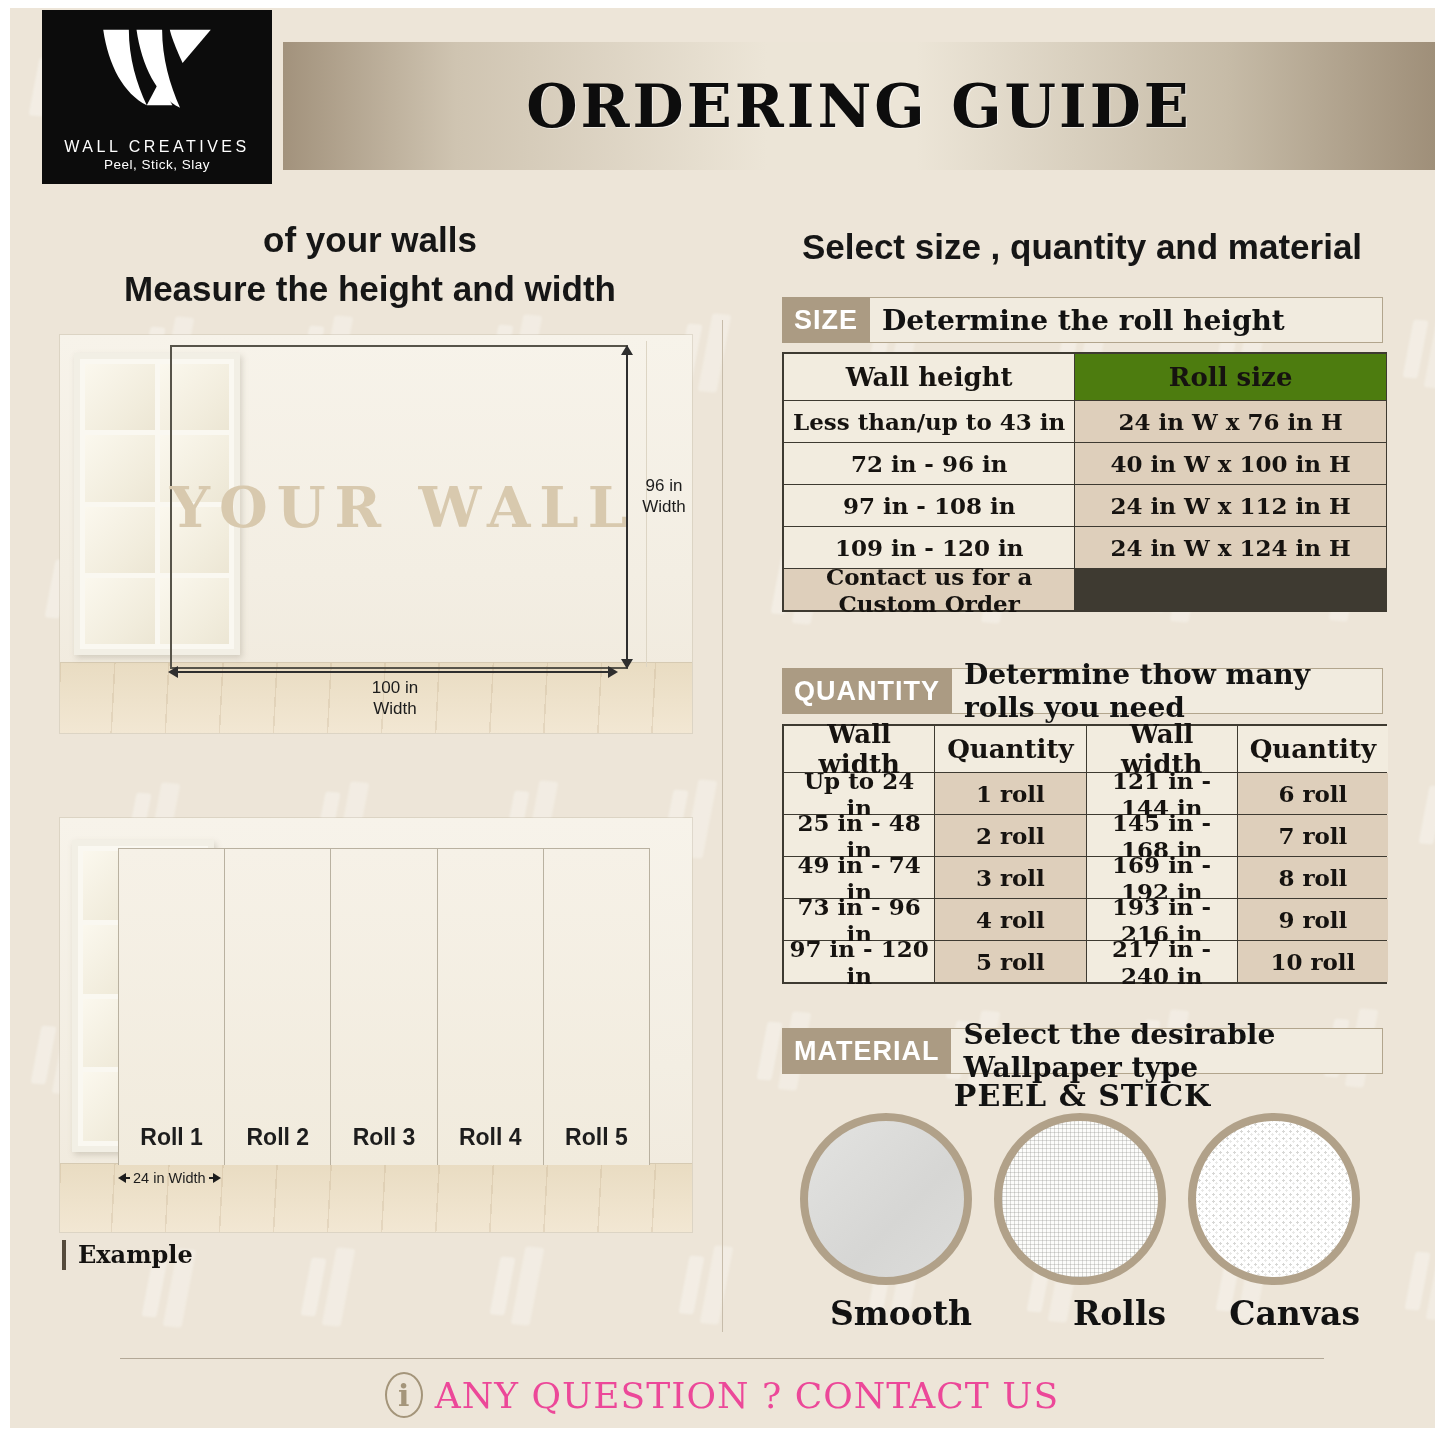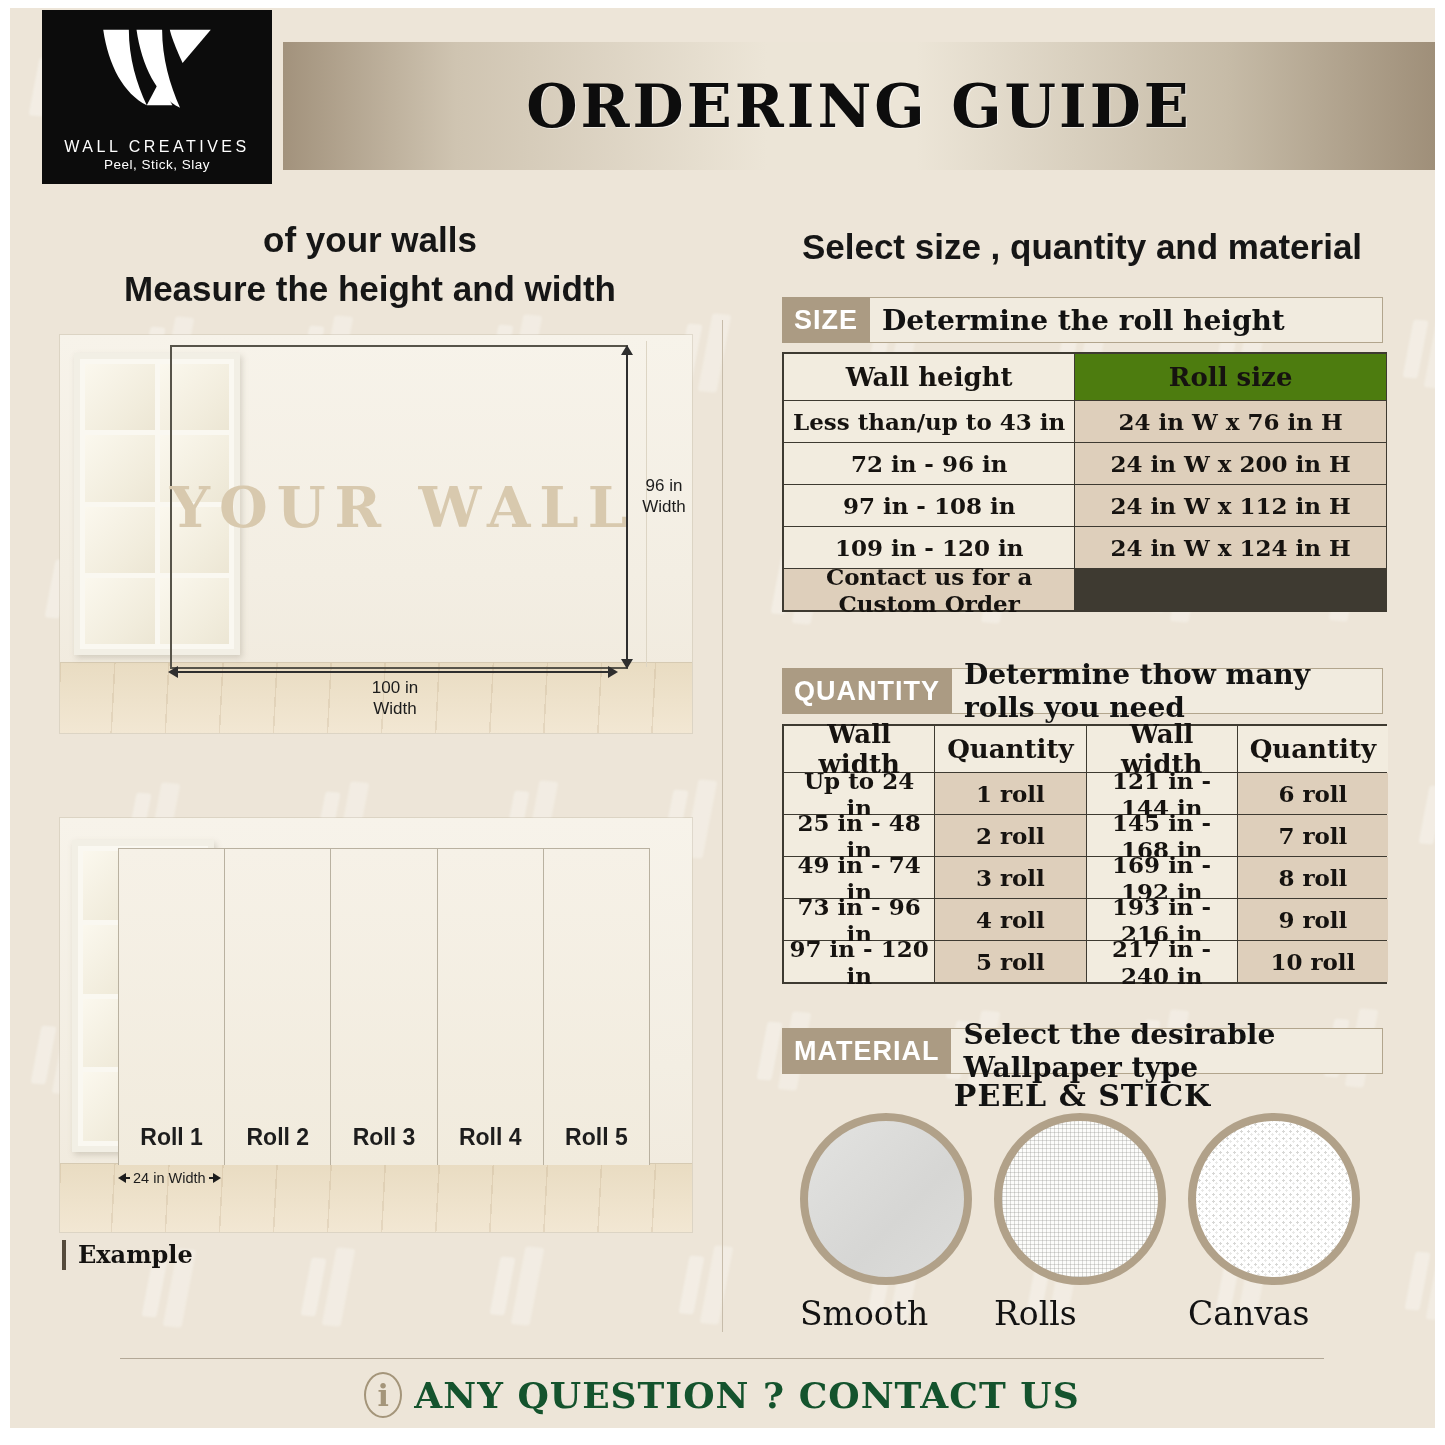--- a/index.html
+++ b/index.html
@@ -57,21 +57,21 @@
               letter-spacing:1px;color:#121212;}
   .swatch{width:172px;height:172px;border-radius:50%;border:8px solid #b1a189;box-sizing:border-box;top:1113px;}
   .swatch-smooth{left:800px;background:linear-gradient(135deg,#e3e3e1,#d6d6d4 60%,#dddddb);}
   .swatch-fabric{left:994px;background:
       repeating-linear-gradient(0deg,rgba(140,140,135,.30) 0 1px,transparent 1px 4px),
       repeating-linear-gradient(90deg,rgba(140,140,135,.30) 0 1px,transparent 1px 4px),#fcfcfa;}
   .swatch-canvas{left:1188px;background:
       radial-gradient(rgba(150,150,145,.38) 22%,transparent 25%),
       radial-gradient(rgba(190,190,185,.35) 22%,transparent 25%),#ffffff;
       background-size:7px 7px,7px 7px;background-position:0 0,3px 3px;}
-  .swatch-label{top:1294px;width:172px;text-align:left;font-weight:normal;font-size:33px;color:#121212;}
+  .swatch-label{top:1294px;width:172px;text-align:right;font-weight:bold;font-size:33px;color:#121212;}
   .lbl-smooth{left:800px;} .lbl-fabric{left:994px;} .lbl-canvas{left:1188px;}
 
   
   .room{background:linear-gradient(180deg,#f7f3ea 0%,#f3eee3 60%,#f0e9dc 100%);overflow:hidden;
         box-shadow:0 0 0 1px rgba(190,180,160,.35);}
   .room1{left:60px;top:335px;width:632px;height:398px;}
   .room2{left:60px;top:818px;width:632px;height:414px;}
   .floor{position:absolute;left:0;right:0;bottom:0;background:
          repeating-linear-gradient(93deg,rgba(160,130,90,.16) 0 1.5px,transparent 1.5px 54px),
          linear-gradient(180deg,#e9dcc2,#f2e7d3);border-top:1px solid #d6cab2;}
@@ -114,21 +114,21 @@
   
   .example{left:62px;top:1240px;width:648px;border-left:4px solid #564b3c;padding-left:12px;color:#141210;}
   .example-title{font-weight:bold;font-size:24px;line-height:30px;}
   .example-text{font-weight:bold;font-size:25px;line-height:33px;}
 
   
   .f-divider{left:120px;top:1358px;width:1204px;height:1px;background:#b3a897;}
   .footer-row{left:222px;top:1368px;width:1000px;height:54px;display:flex;align-items:center;justify-content:center;gap:12px;}
   .info-icon{width:38px;height:46px;border:2.5px solid #a4957a;border-radius:50%;display:flex;align-items:center;
              justify-content:center;color:#a4957a;font-weight:bold;font-size:30px;box-sizing:border-box;}
-  .footer-text{font-weight:bold;font-size:36px;letter-spacing:1px;color:#14532d;}
+  .footer-text{font-weight:normal;font-size:36px;letter-spacing:1px;color:#ec4899;}
 </style>
 </head>
 <body>
 
 <div class="canvas">
   <div class="bg">
     <div id="watermarks">
         <div class="wm" style="left: 20px; top: 40px;"></div>
         <div class="wm" style="left: 209px; top: 75px;"></div>
         <div class="wm" style="left: 398px; top: 74px;"></div>
@@ -277,21 +277,21 @@
   <div class="abs section-bar" style="left:782px;top:297px;width:601px;">
     <span class="bar-label">SIZE</span>
     <span class="bar-title">Determine the roll height</span>
   </div>
   <div class="abs tbl size-tbl">
     <div class="cell th c-cream">Wall height</div>
     <div class="cell th c-tanh">Roll size</div>
     <div class="cell c-cream">Less than/up to 43 in</div>
     <div class="cell c-tan">24 in W x 76 in H</div>
     <div class="cell c-cream">72 in - 96 in</div>
-    <div class="cell c-tan">24 in W x 200 in H</div>
+    <div class="cell c-tan">40 in W x 100 in H</div>
     <div class="cell c-cream">97 in - 108 in</div>
     <div class="cell c-tan">24 in W x 112  in H</div>
     <div class="cell c-cream">109 in - 120 in</div>
     <div class="cell c-tan">24 in W x 124 in H</div>
     <div class="cell c-tan">Contact us for a Custom Order</div>
   </div>
 
   <div class="abs section-bar" style="left:782px;top:668px;width:601px;">
     <span class="bar-label">QUANTITY</span>
     <span class="bar-title">Determine thow many rolls you need</span>

